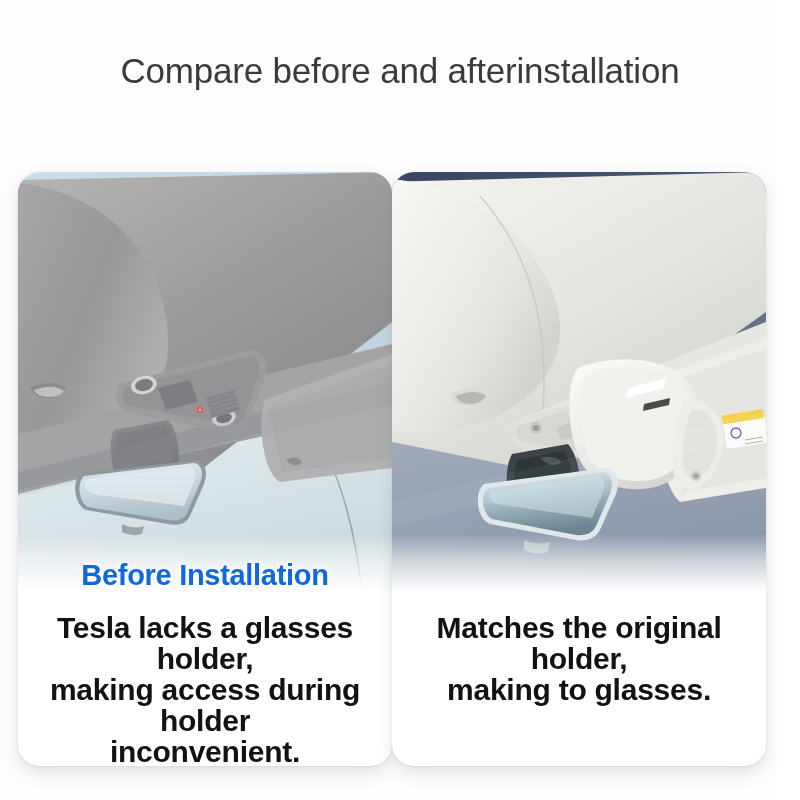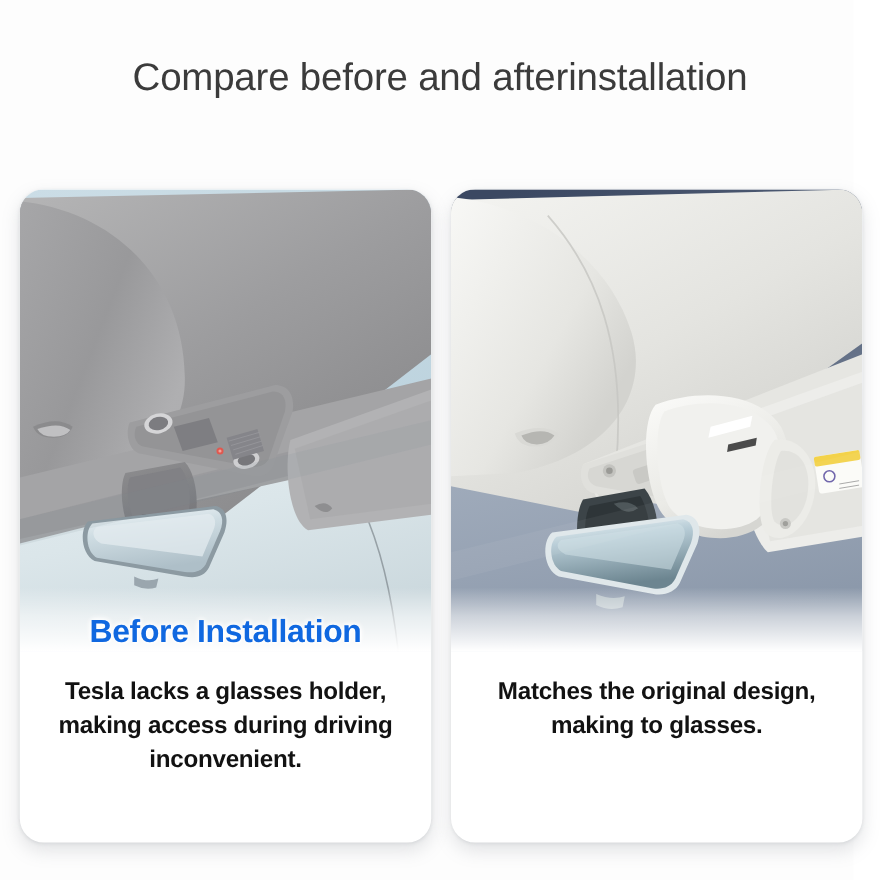--- a/index.html
+++ b/index.html
@@ -20,21 +20,21 @@
     letter-spacing:-0.2px;
     color:#3b3b3b;
     line-height:46px;
     white-space:nowrap;
   }
 
   
   .cards{
     position:absolute;left:18px;top:172px;
     width:766px;height:594px;
-    display:flex;justify-content:space-between;
+    display:flex;justify-content:flex-start;
   }
   .card{
     position:relative;
     width:374px;height:594px;
     background:#ffffff;
     border-radius:22px;
     overflow:hidden;
     box-shadow:0 7px 16px rgba(120,125,135,0.20), 0 1px 3px rgba(120,125,135,0.14);
   }
 
@@ -64,21 +64,21 @@
     text-shadow:
       0 0 7px #ffffff, 0 0 7px #ffffff,
       0 0 4px #ffffff, 1px 1px 2px rgba(255,255,255,0.95);
     white-space:nowrap;
   }
 
   
   .caption{
     position:absolute;left:16px;top:440px;width:342px;
     text-align:center;
-    font-size:22px;
+    font-size:30px;
     font-weight:600;
     color:#121212;
     line-height:31px;
     letter-spacing:-0.25px;
   }
   .caption .ln{display:block;}
 </style>
 </head>
 <body>
 
@@ -177,21 +177,21 @@
 
           <path d="M0,300 L374,210 L374,232 L0,324 Z" fill="#7e8a91" opacity="0.12"></path>
         </svg>
         <div class="photo-fade"></div>
       </div>
 
       <div class="label">Before Installation</div>
 
       <div class="caption">
         <span class="ln">Tesla lacks a glasses holder,</span>
-        <span class="ln">making access during driving</span>
+        <span class="ln">making access during holder</span>
         <span class="ln">inconvenient.</span>
       </div>
     </div>
 
     <div class="card">
 
       <div class="photo">
         <svg viewBox="0 0 374 420" preserveAspectRatio="none">
           <defs>
             <linearGradient id="aSky" x1="0.15" y1="0" x2="0.6" y2="1">
@@ -284,19 +284,19 @@
 
           <path d="M132,368 q14,6 26,2 l-2,10 q-12,4 -24,-2 Z" fill="#b9c4ca"></path>
 
           <path d="M0,330 L374,238 L374,262 L0,356 Z" fill="#ffffff" opacity="0.05"></path>
         </svg>
         <div class="photo-fade"></div>
       </div>
 
 
       <div class="caption">
-        <span class="ln">Matches the original design,</span>
+        <span class="ln">Matches the original holder,</span>
         <span class="ln">making to glasses.</span>
       </div>
     </div>
 
   </div>
 </div>
 
 </body></html>

